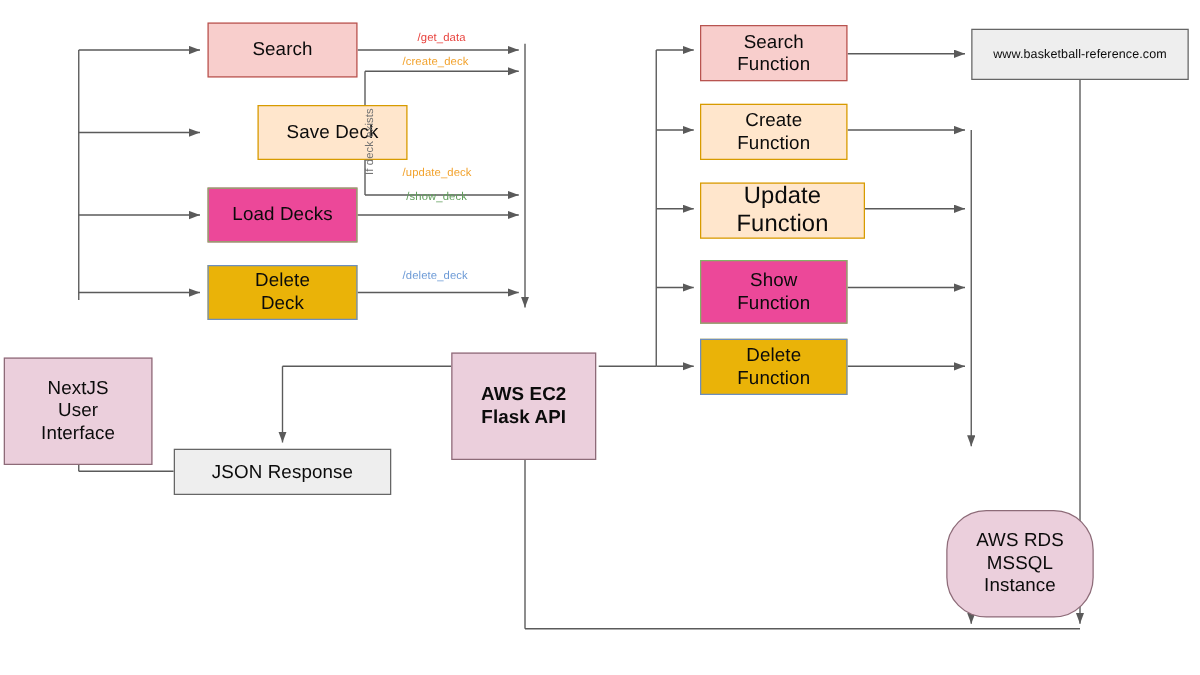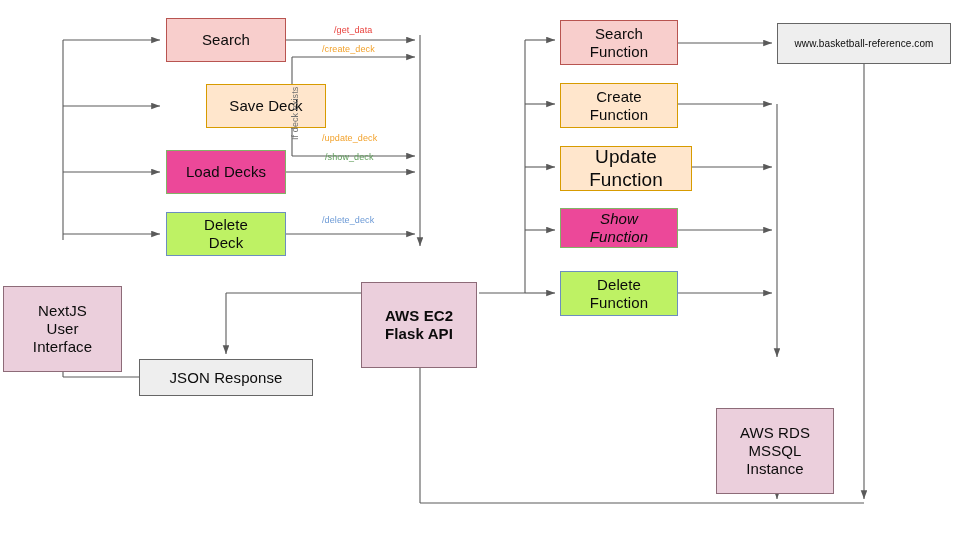--- a/index.html
+++ b/index.html
@@ -22,21 +22,21 @@
     text-align:center;
     color:#0b0b0b;
     line-height:1.18;
     white-space:pre-line;
     letter-spacing:.1px;
   }
   .n-pink{background:#f8cecc;border-color:#b85450;}
   .n-rose{background:#ebcfdc;border-color:#8d6b78;margin-top:46px;}
   .n-orange{background:#ffe6cc;border-color:#d79b00;}
   .n-green{background:#ec4899;border-color:#82b366;}
-  .n-blue{background:#bef264;border-color:#6c8ebf;}
+  .n-blue{background:#eab308;border-color:#6c8ebf;}
   .n-grey{background:#eeeeee;border-color:#666666;}
 
   .lbl{
     position:absolute;
     font-size:9px;
     white-space:nowrap;
     letter-spacing:.1px;
   }
   .lbl-red{color:#e8413c;}
   .lbl-orange{color:#f2a22c;}
@@ -128,29 +128,29 @@
 
   <div class="node n-pink" style="left:560px;top:20px;width:118px;height:45px;font-size:15px;">Search
 Function</div>
 
   <div class="node n-orange" style="left:560px;top:83px;width:118px;height:45px;font-size:15px;">Create
 Function</div>
 
   <div class="node n-orange" style="left:560px;top:146px;width:132px;height:45px;font-size:19px;">Update
 Function</div>
 
-  <div class="node n-green" style="left:560px;top:208px;width:118px;height:40px;font-size:15px;font-style:italic;">Show
+  <div class="node n-green" style="left:560px;top:208px;width:118px;height:51px;font-size:15px;">Show
 Function</div>
 
   <div class="node n-blue" style="left:560px;top:271px;width:118px;height:45px;font-size:15px;">Delete
 Function</div>
 
   <div class="node n-grey" style="left:777px;top:23px;width:174px;height:41px;font-size:10px;">www.basketball-reference.com</div>
 
-  <div class="node n-rose" style="left:716px;top:362px;width:118px;height:86px;font-size:15px;">AWS RDS
+  <div class="node n-rose" style="left:757px;top:362px;width:118px;height:86px;font-size:15px;border-radius:32px;">AWS RDS
 MSSQL
 Instance</div>
 
   <div class="lbl lbl-red" style="left:334px;top:25px;">/get_data</div>
 
   <div class="lbl lbl-orange" style="left:322px;top:44px;">/create_deck</div>
 
   <div class="lbl lbl-orange" style="left:322px;top:133px;text-align:center;">/update_deck</div>
 
   <div class="lbl lbl-green" style="left:325px;top:152px;">/show_deck</div>

